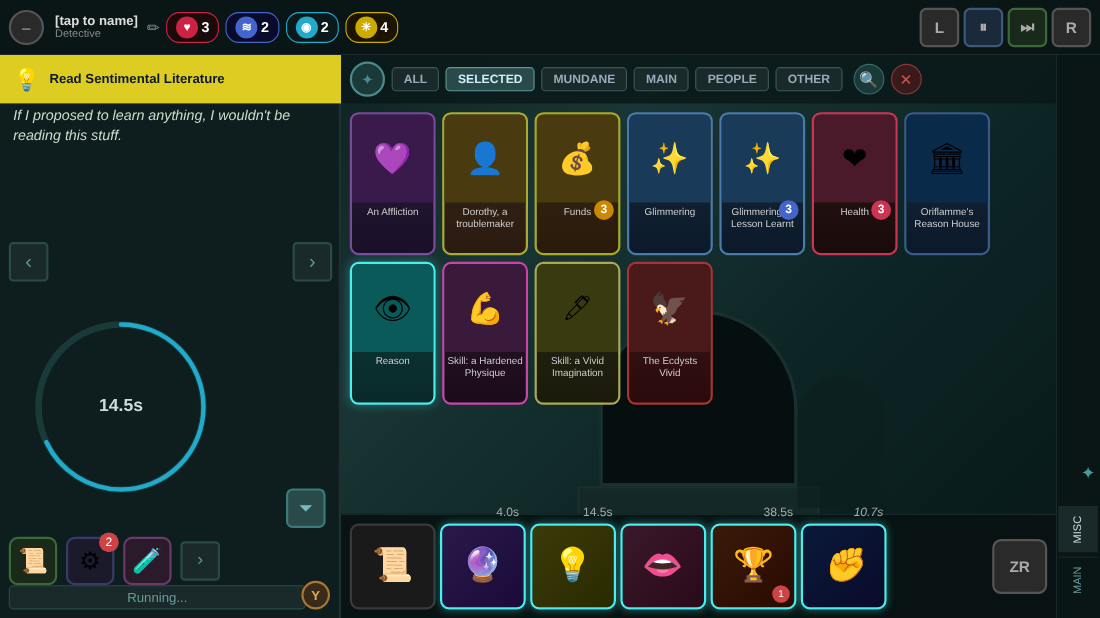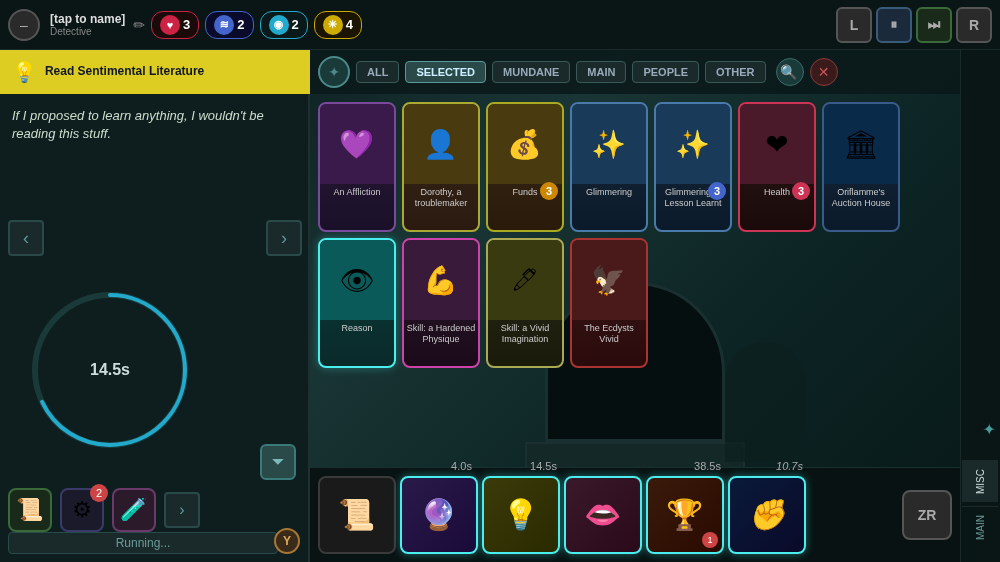--- a/index.html
+++ b/index.html
@@ -372,21 +372,21 @@
     }
     .activity-title {
       font-size: 12px;
       font-weight: bold;
       color: #0f172a;
       line-height: 1.1;
     }
 
     .activity-desc {
       position: absolute;
-      top: 107px;
+      top: 96px;
       left: 12px;
       width: 286px;
       color: #ccddcc;
       font-size: 13px;
       line-height: 1.4;
       font-style: italic;
     }
 
     
     .left-nav {
@@ -787,21 +787,21 @@
   </div>
 
   <div class="card card-health">
     <div class="card-img">❤</div>
     <div class="card-name">Health</div>
     <div class="card-badge" style="background:#cc3355;">3</div>
   </div>
 
   <div class="card card-oriflamme">
     <div class="card-img">🏛</div>
-    <div class="card-name">Oriflamme's Auction House</div>
+    <div class="card-name">Oriflamme's Reason House</div>
   </div>
 
   <div class="card card-reason">
     <div class="card-img" style="background:#0a5a5a;">👁</div>
     <div class="card-name">Reason</div>
   </div>
 
   <div class="card card-skill-hardened">
     <div class="card-img">💪</div>
     <div class="card-name">Skill: a Hardened Physique</div>

